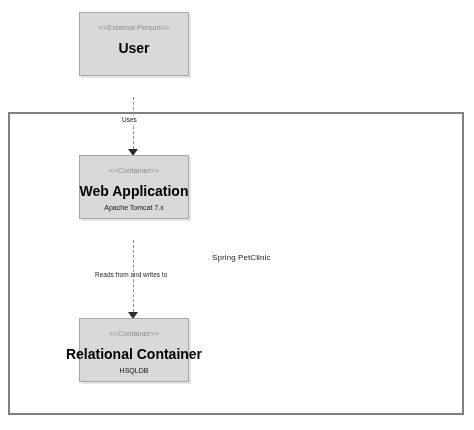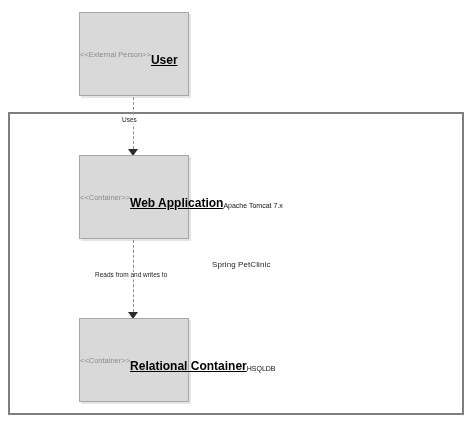--- a/index.html
+++ b/index.html
@@ -26,56 +26,55 @@
     top: 112px;
     width: 456px;
     height: 303px;
     border: 2px solid #7f7f7f;
     box-sizing: border-box;
     background: transparent;
   }
   .boundary-label {
     position: absolute;
     left: 212px;
-    top: 260px;
+    top: 253px;
     font-size: 8px;
     color: #1a1a1a;
     white-space: nowrap;
     letter-spacing: 0.1px;
   }
 
   
   .node {
     position: absolute;
     width: 110px;
-    height: 84px;
+    height: 64px;
     background: #d9d9d9;
     border: 1px solid #a6a6a6;
     box-sizing: border-box;
     box-shadow: 2px 2px 0 rgba(0,0,0,0.10);
     display: flex;
-    flex-direction: row;
+    flex-direction: column;
     align-items: center;
     padding-top: 11px;
   }
   .node-stereotype {
     font-size: 7.5px;
     color: #8c8c8c;
     white-space: nowrap;
     line-height: 1;
     margin-bottom: 9px;
   }
   .node-title {
-    font-size: 12px;
+    font-size: 14px;
     font-weight: bold;
     color: #000000;
     white-space: nowrap;
     line-height: 1;
     text-align: center;
-    text-decoration: underline;
   }
   .node-tech {
     font-size: 7px;
     color: #111111;
     white-space: nowrap;
     line-height: 1;
     margin-top: 6px;
     text-align: center;
   }
 

